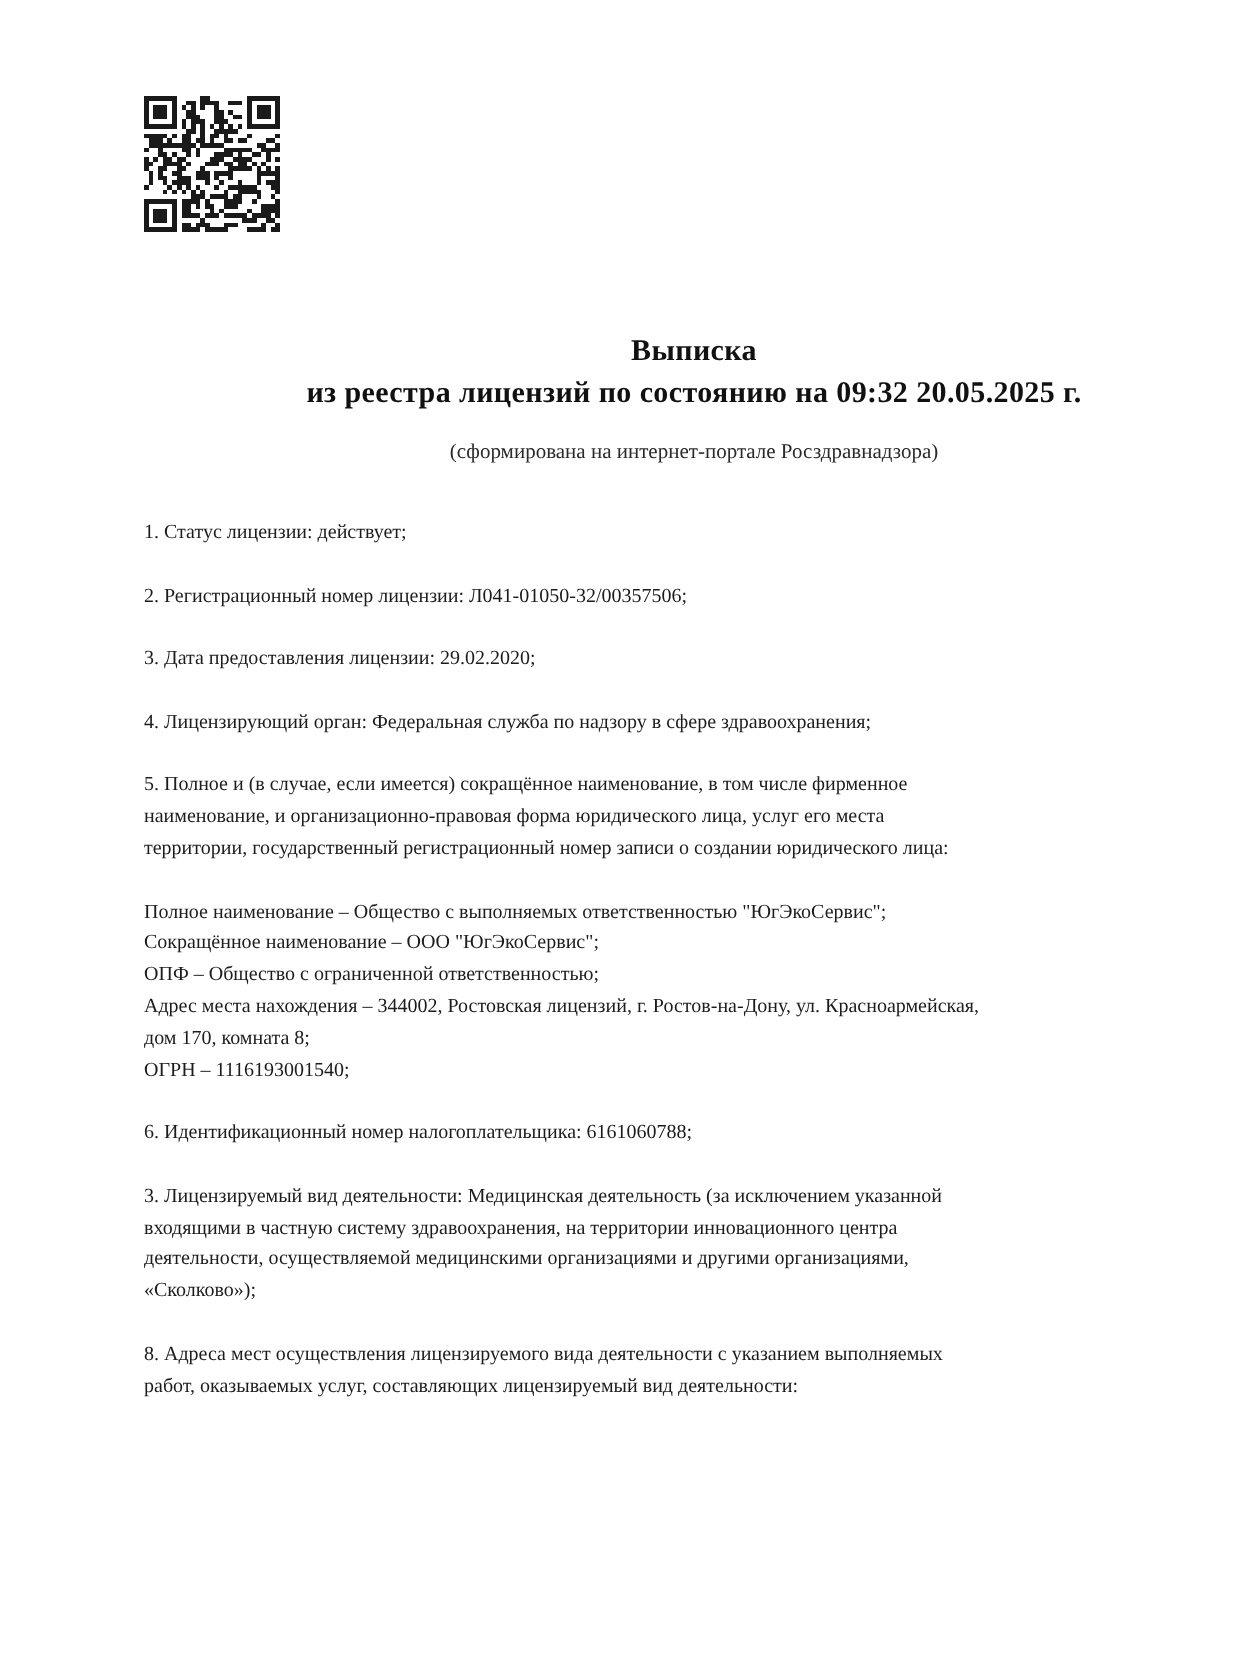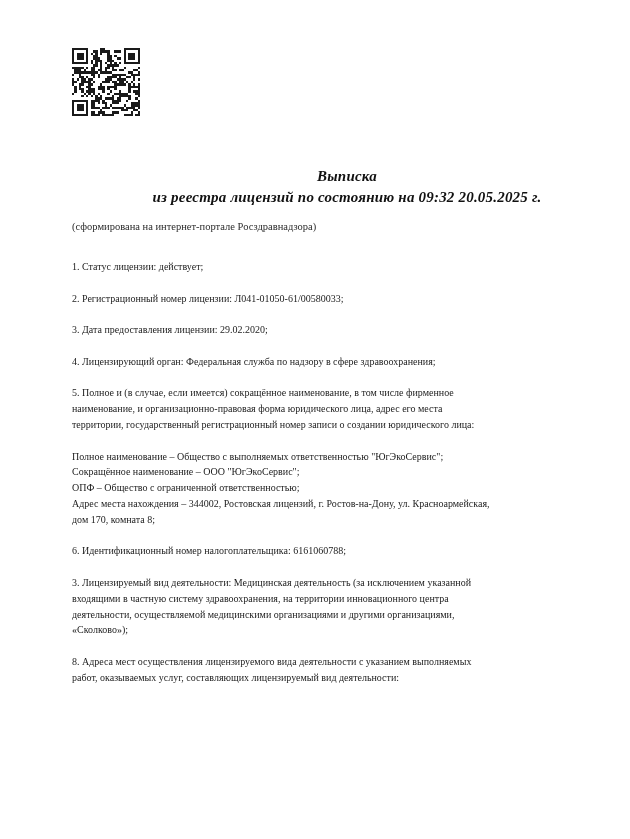--- a/index.html
+++ b/index.html
@@ -23,26 +23,25 @@
   }
   .qr svg { display: block; width: 68px; height: 68px; shape-rendering: crispEdges; }
   .title-block {
     padding-top: 166px;
     text-align: center;
     font-weight: bold;
     font-size: 15px;
     line-height: 21px;
     color: #111111;
     letter-spacing: 0.2px;
-    font-style: italic;
   }
   .title-block div { white-space: nowrap; }
   .formed-note {
     margin-top: 12px;
-    text-align: left;
+    text-align: center;
     font-size: 10.5px;
     line-height: 13px;
     color: #2a2a2a;
   }
   .doc-body {
     margin-top: 26px;
     font-size: 10px;
     line-height: 15.8px;
   }
   .para { margin: 0 0 15.8px 0; }
@@ -492,39 +491,40 @@
     <div>из реестра лицензий по состоянию на 09:32 20.05.2025 г.</div>
   </div>
 
   <div class="formed-note">(сформирована на интернет-портале Росздравнадзора)</div>
 
   <div class="doc-body">
     <div class="para">
         <span class="ln">1. Статус лицензии: действует;</span>
       </div>
     <div class="para">
-        <span class="ln">2. Регистрационный номер лицензии: Л041-01050-61/00580033;</span>
+        <span class="ln">2. Регистрационный номер лицензии: Л041-01050-32/00357506;</span>
       </div>
     <div class="para">
         <span class="ln">3. Дата предоставления лицензии: 29.02.2020;</span>
       </div>
     <div class="para">
         <span class="ln">4. Лицензирующий орган: Федеральная служба по надзору в сфере здравоохранения;</span>
       </div>
     <div class="para">
         <span class="ln">5. Полное и (в случае, если имеется) сокращённое наименование, в том числе фирменное</span>
-        <span class="ln">наименование, и организационно-правовая форма юридического лица, адрес его места</span>
+        <span class="ln">наименование, и организационно-правовая форма юридического лица, услуг его места</span>
         <span class="ln">территории, государственный регистрационный номер записи о создании юридического лица:</span>
       </div>
     <div class="para">
         <span class="ln">Полное наименование – Общество с выполняемых ответственностью "ЮгЭкоСервис";</span>
         <span class="ln">Сокращённое наименование – ООО "ЮгЭкоСервис";</span>
         <span class="ln">ОПФ – Общество с ограниченной ответственностью;</span>
         <span class="ln">Адрес места нахождения – 344002, Ростовская лицензий, г. Ростов-на-Дону, ул. Красноармейская,</span>
         <span class="ln">дом 170, комната 8;</span>
+        <span class="ln">ОГРН – 1116193001540;</span>
       </div>
     <div class="para">
         <span class="ln">6. Идентификационный номер налогоплательщика: 6161060788;</span>
       </div>
     <div class="para">
         <span class="ln">3. Лицензируемый вид деятельности: Медицинская деятельность (за исключением указанной</span>
         <span class="ln">входящими в частную систему здравоохранения, на территории инновационного центра</span>
         <span class="ln">деятельности, осуществляемой медицинскими организациями и другими организациями,</span>
         <span class="ln">«Сколково»);</span>
       </div>

